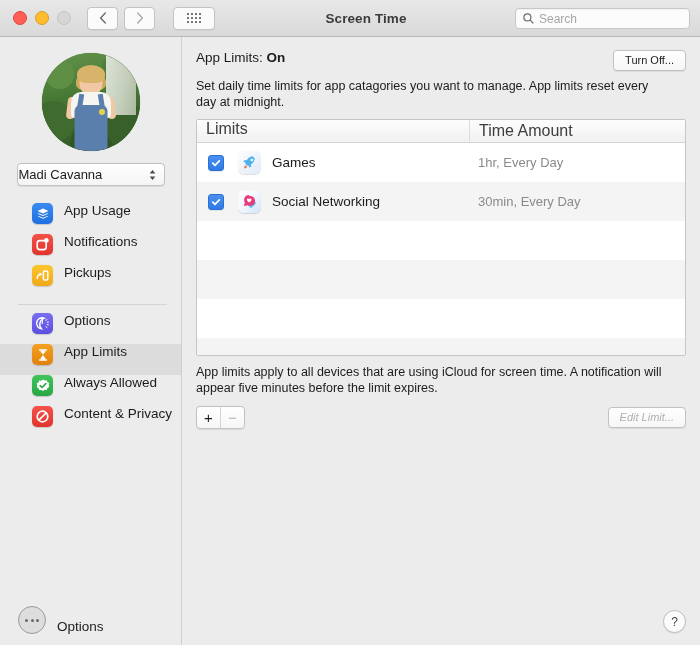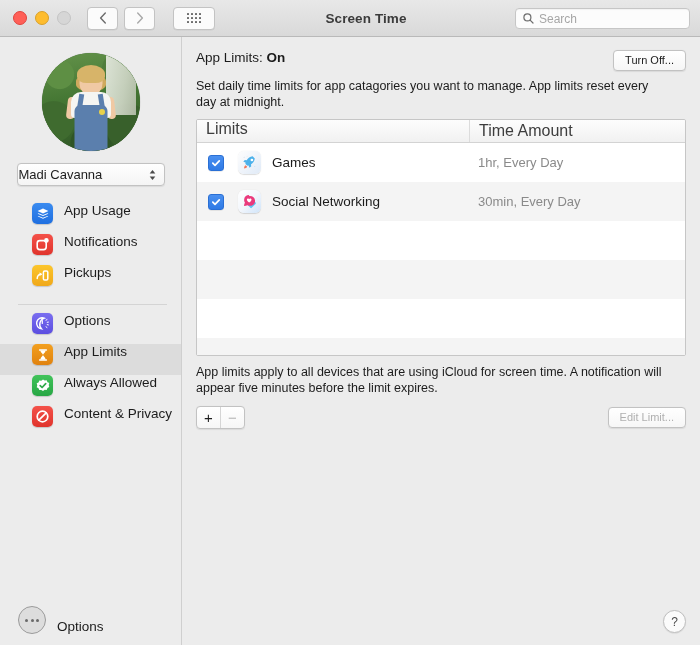--- a/index.html
+++ b/index.html
@@ -359,21 +359,21 @@
     background: linear-gradient(to bottom, #ffffff, #f6f6f6);
     border: 1px solid #c2c2c2;
     border-radius: 4px;
     font-family: "Liberation Sans", sans-serif;
     font-size: 11px;
     color: #1c1c1c;
     padding: 3px 11px 4px;
     box-shadow: 0 0.5px 1px rgba(0,0,0,0.08);
     cursor: default;
   }
-  .btn.disabled { color: #b0b0b0; }
+  .btn.disabled { color: #b0b0b0; font-style: italic; }
   .desc {
     font-size: 12.5px;
     color: #1c1c1c;
     line-height: 16px;
     margin-top: 7px;
     max-width: 466px;
   }
 
   
   .table {

